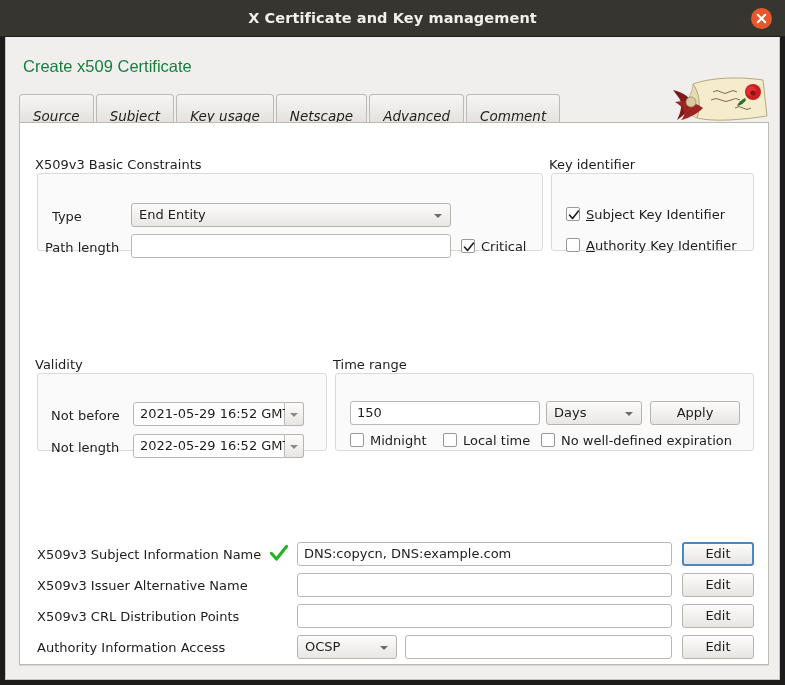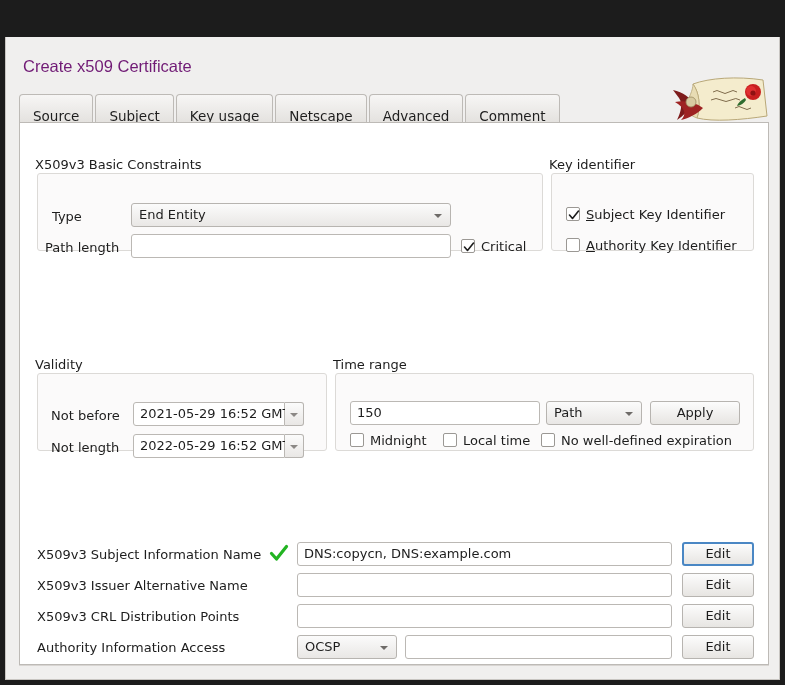--- a/index.html
+++ b/index.html
@@ -49,21 +49,21 @@
     position: absolute;
     left: 5px; top: 37px;
     width: 775px; height: 643px;
     background: #f0efee;
     border: 1px solid #c8c5c1;
     border-top: none;
   }
   #heading {
     position: absolute; left: 17px; top: 20px;
     font-size: 16.5px;
-    color: #701a75;
+    color: #15803d;
     font-family: "Liberation Sans", sans-serif;
   }
   
   #logo {
     position: absolute;
     left: 657px; top: 35px;
     width: 112px; height: 56px;
   }
   
   #tabbar {
@@ -79,20 +79,21 @@
     padding: 8px 13px;
     margin-right: 2px;
     font-size: 13.5px;
     color: #1e1e1e;
     background: linear-gradient(to bottom, #f7f6f5 0%, #e4e2df 100%);
     border: 1px solid #bdbab6;
     border-bottom: none;
     border-radius: 4px 4px 0 0;
     cursor: pointer;
     white-space: nowrap;
+    font-style: italic;
   }
   .tab.active {
     background: #ffffff;
     height: 30px;
     line-height: 29px;
     top: -2px;
     border-color: #bdbab6;
     z-index: 3;
     font-size: 14px;
   }
@@ -246,20 +247,28 @@
     white-space: nowrap;
   }
   .footer-btn .glyph { position: absolute; left: 8px; top: 5px; }
   .footer-btn .txt { position: absolute; left: 27px; top: 0; line-height: 25px; }
 </style>
 </head>
 <body>
 
 <div id="window">
 
+  <div id="titlebar">
+    <div id="titlebar-text">X Certificate and Key management</div>
+    <div id="close-button">
+      <svg width="21" height="21" viewBox="0 0 21 21" aria-hidden="true">
+        <path d="M6.8 6.8 L14.2 14.2 M14.2 6.8 L6.8 14.2" stroke="#ffffff" stroke-width="2.1" stroke-linecap="round" fill="none"></path>
+      </svg>
+    </div>
+  </div>
 
   <div id="dialog">
 
     <div id="heading">Create x509 Certificate</div>
 
     <div id="logo">
       <svg width="112" height="56" viewBox="0 0 112 56" aria-hidden="true">
 
         <path d="M30 12 C46 6, 74 4, 100 8 L104 44 C78 48, 50 50, 34 46 C38 34, 36 20, 30 12 Z" fill="#f4eccd" stroke="#b9a878" stroke-width="1"></path>
         <path d="M30 12 C36 20, 38 34, 34 46 C28 44, 24 40, 22 34 C26 26, 30 18, 30 12 Z" fill="#e8dcb4" stroke="#b9a878" stroke-width="0.8"></path>
@@ -345,21 +354,21 @@
       <div class="datefield" style="left:113px; top:311px; width:152px;">2022-05-29 16:52 GMT</div>
       <div class="spinbtn" style="left:265px; top:311px;">
         <span class="arrow"></span>
       </div>
 
       <div class="grouplabel" style="left:313px; top:234px;">Time range</div>
       <div class="groupbox" style="left:315px; top:250px; width:419px; height:78px;"></div>
 
       <div class="textfield" style="left:330px; top:278px; width:190px;">150</div>
       <div class="combo" style="left:526px; top:278px; width:96px;">
-        <span>Path</span>
+        <span>Days</span>
         <span class="arrow"></span>
       </div>
       <div class="btn" style="left:630px; top:278px; width:90px;">Apply</div>
 
       <div class="cbox" style="left:330px; top:310px;">
         <span class="box"></span>
         <span>Midnight</span>
       </div>
       <div class="cbox" style="left:423px; top:310px;">
         <span class="box"></span>

